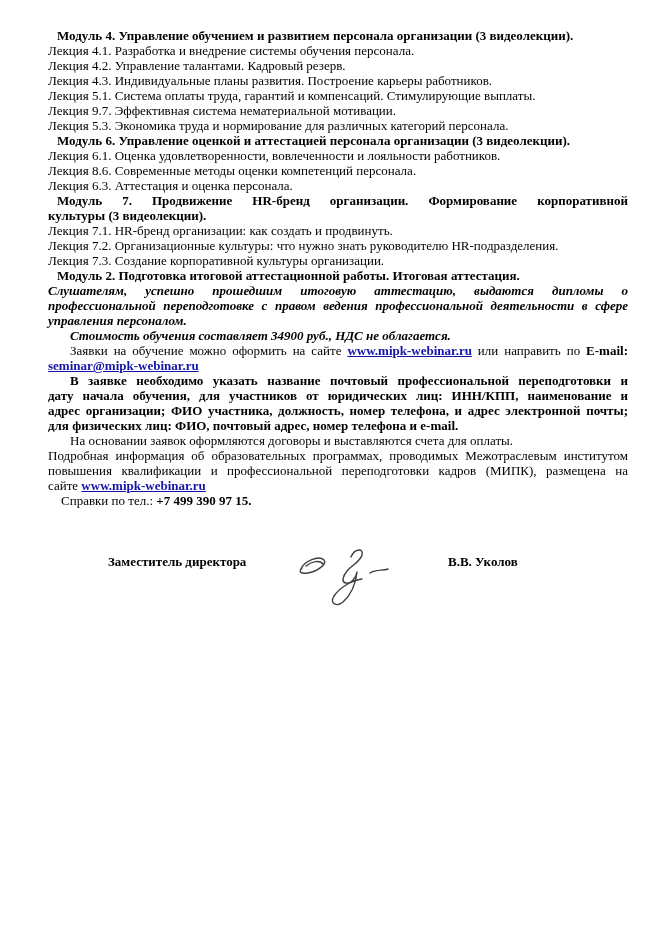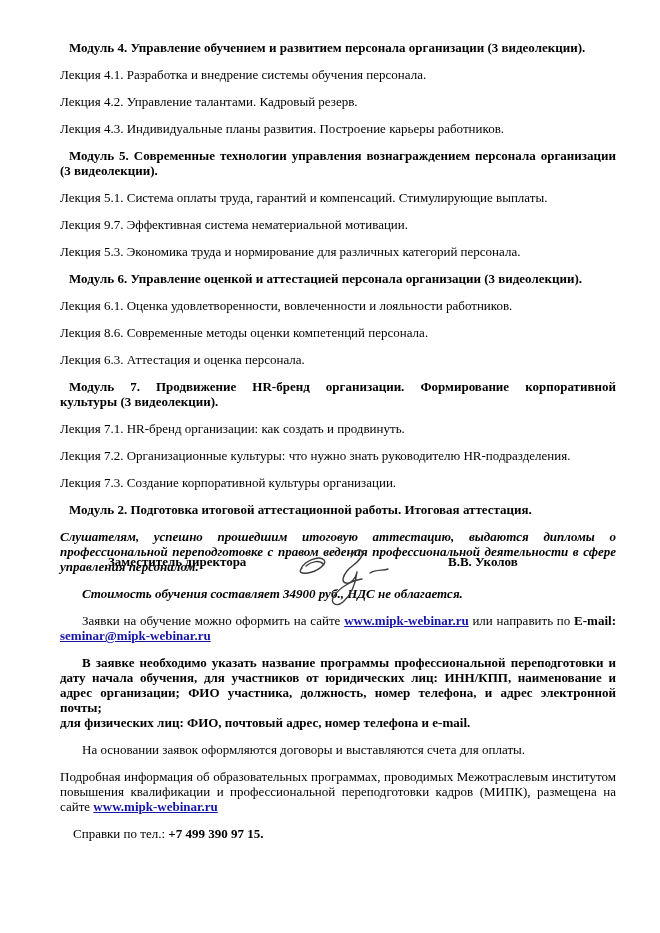--- a/index.html
+++ b/index.html
@@ -13,21 +13,21 @@
     width:660px;height:933px;
     background:var(--paper);
     overflow:hidden;
     font-family:"Liberation Serif","DejaVu Serif",serif;
     color:var(--text);
   }
   .doc{
     position:absolute;left:48px;top:28px;width:580px;
     font-size:13px;line-height:15px;
   }
-  .doc p{margin:12px;padding:0;}
+  .doc p{margin:0;padding:0;}
   
   .m-title{font-weight:700;margin-left:6px;text-indent:9px;text-align:justify;}
   .m-title-multi{font-weight:700;margin-left:6px;}
   
   .jline{display:block;text-align:justify;text-align-last:justify;}
   .jline.head-indent{text-indent:9px;}
   .jline.par-indent{text-indent:22px;}
   .pline{display:block;text-align:left;}
   .lecture{text-align:left;}
   .note{font-weight:700;font-style:italic;}
@@ -50,24 +50,20 @@
 <body>
 
 <div class="page">
   <div class="doc">
 
     <p class="m-title">Модуль 4. Управление обучением и развитием персонала организации (3 видеолекции).</p>
     <p class="lecture">Лекция 4.1. Разработка и внедрение системы обучения персонала.</p>
     <p class="lecture">Лекция 4.2. Управление талантами. Кадровый резерв.</p>
     <p class="lecture">Лекция 4.3. Индивидуальные планы развития. Построение карьеры работников.</p>
 
-    <p class="m-title-multi">
-      <span class="jline head-indent">Модуль 5. Современные технологии управления вознаграждением персонала организации</span>
-      <span class="pline">(3 видеолекции).</span>
-    </p>
     <p class="lecture">Лекция 5.1. Система оплаты труда, гарантий и компенсаций. Стимулирующие выплаты.</p>
     <p class="lecture">Лекция 9.7. Эффективная система нематериальной мотивации.</p>
     <p class="lecture">Лекция 5.3. Экономика труда и нормирование для различных категорий персонала.</p>
 
     <p class="m-title">Модуль 6. Управление оценкой и аттестацией персонала организации (3 видеолекции).</p>
     <p class="lecture">Лекция 6.1. Оценка удовлетворенности, вовлеченности и лояльности работников.</p>
     <p class="lecture">Лекция 8.6. Современные методы оценки компетенций персонала.</p>
     <p class="lecture">Лекция 6.3. Аттестация и оценка персонала.</p>
 
     <p class="m-title-multi">
@@ -91,21 +87,21 @@
     <p class="apply">
       <span class="jline par-indent">
         <span>Заявки на обучение можно оформить на сайте </span><a class="doc-link">www.mipk-webinar.ru</a><span> или направить по </span><span class="inline-bold">E-mail:</span>
       </span>
       <span class="pline">
         <a class="doc-link">seminar@mipk-webinar.ru</a>
       </span>
     </p>
 
     <p class="bold-para">
-      <span class="jline par-indent">В заявке необходимо указать название программы профессиональной переподготовки и</span>
+      <span class="jline par-indent">В заявке необходимо указать название почтовый профессиональной переподготовки и</span>
       <span class="jline">дату начала обучения, для участников от юридических лиц: ИНН/КПП, наименование и</span>
       <span class="jline">адрес организации; ФИО участника, должность, номер телефона, и адрес электронной почты;</span>
       <span class="pline">для физических лиц: ФИО, почтовый адрес, номер телефона и e-mail.</span>
     </p>
 
     <p class="invoice">На основании заявок оформляются договоры и выставляются счета для оплаты.</p>
 
     <p class="info-para">
       <span class="jline">Подробная информация об образовательных программах, проводимых Межотраслевым институтом</span>
       <span class="jline">повышения квалификации и профессиональной переподготовки кадров (МИПК), размещена на</span>

